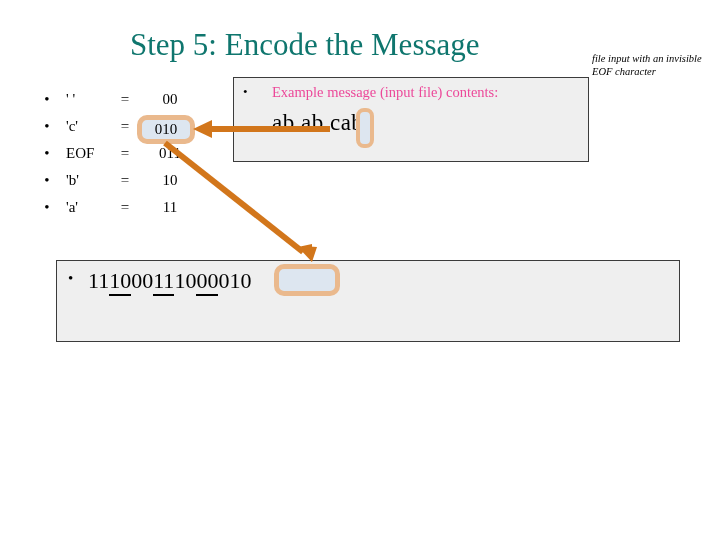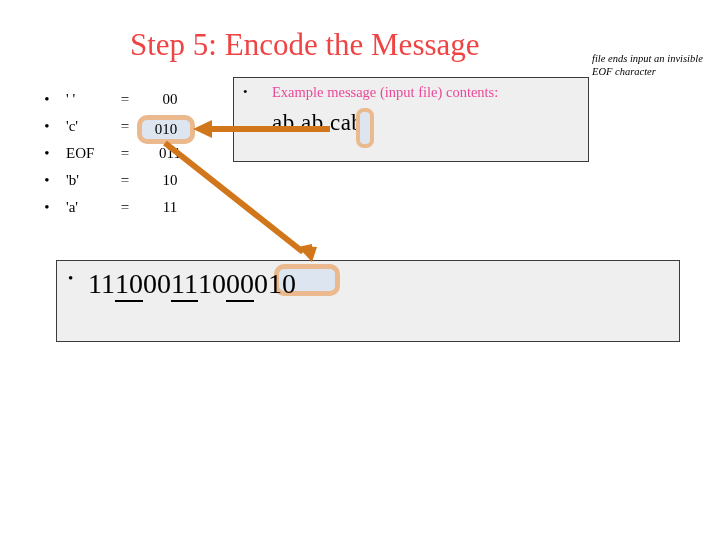--- a/index.html
+++ b/index.html
@@ -11,21 +11,21 @@
   }
   #root { position: relative; width: 720px; height: 540px; }
 
   
   .slide-title {
     position: absolute;
     left: 130px; top: 26px;
     width: 460px;
     font-size: 31px;
     line-height: 38px;
-    color: #ef4444;
+    color: #0f766e;
     font-family: "Liberation Serif", serif;
     white-space: nowrap;
   }
   .title-note {
     position: absolute;
     left: 592px; top: 52px;
     width: 120px;
     font-size: 10.5px;
     line-height: 13px;
     font-style: italic;
@@ -145,21 +145,21 @@
   }
   .result-bullet {
     position: absolute;
     left: 68px; top: 270px;
     font-size: 15px;
     color: #000000;
   }
   .result-bits {
     position: absolute;
     left: 88px; top: 268px;
-    font-size: 28px;
+    font-size: 22px;
     letter-spacing: 0px;
     color: #000000;
     white-space: nowrap;
     z-index: 2;
   }
   .bitseg { display: inline-block; }
   .bitseg.u { border-bottom: 2px solid #000000; }
 
   
   .hl-bits {
@@ -181,21 +181,21 @@
     pointer-events: none;
     z-index: 5;
   }
 </style>
 </head>
 <body>
 
 <div id="root">
 
   <div class="slide-title">Step 5: Encode the Message</div>
-  <div class="title-note">file ends input an invisible EOF character</div>
+  <div class="title-note">file input with an invisible EOF character</div>
 
   <div class="code-table">
 
     <div class="code-row">
       <span class="code-bullet">•</span>
       <span class="code-sym">' '</span>
       <span class="code-eq">=</span>
       <span class="code-bits">00</span>
     </div>
 

